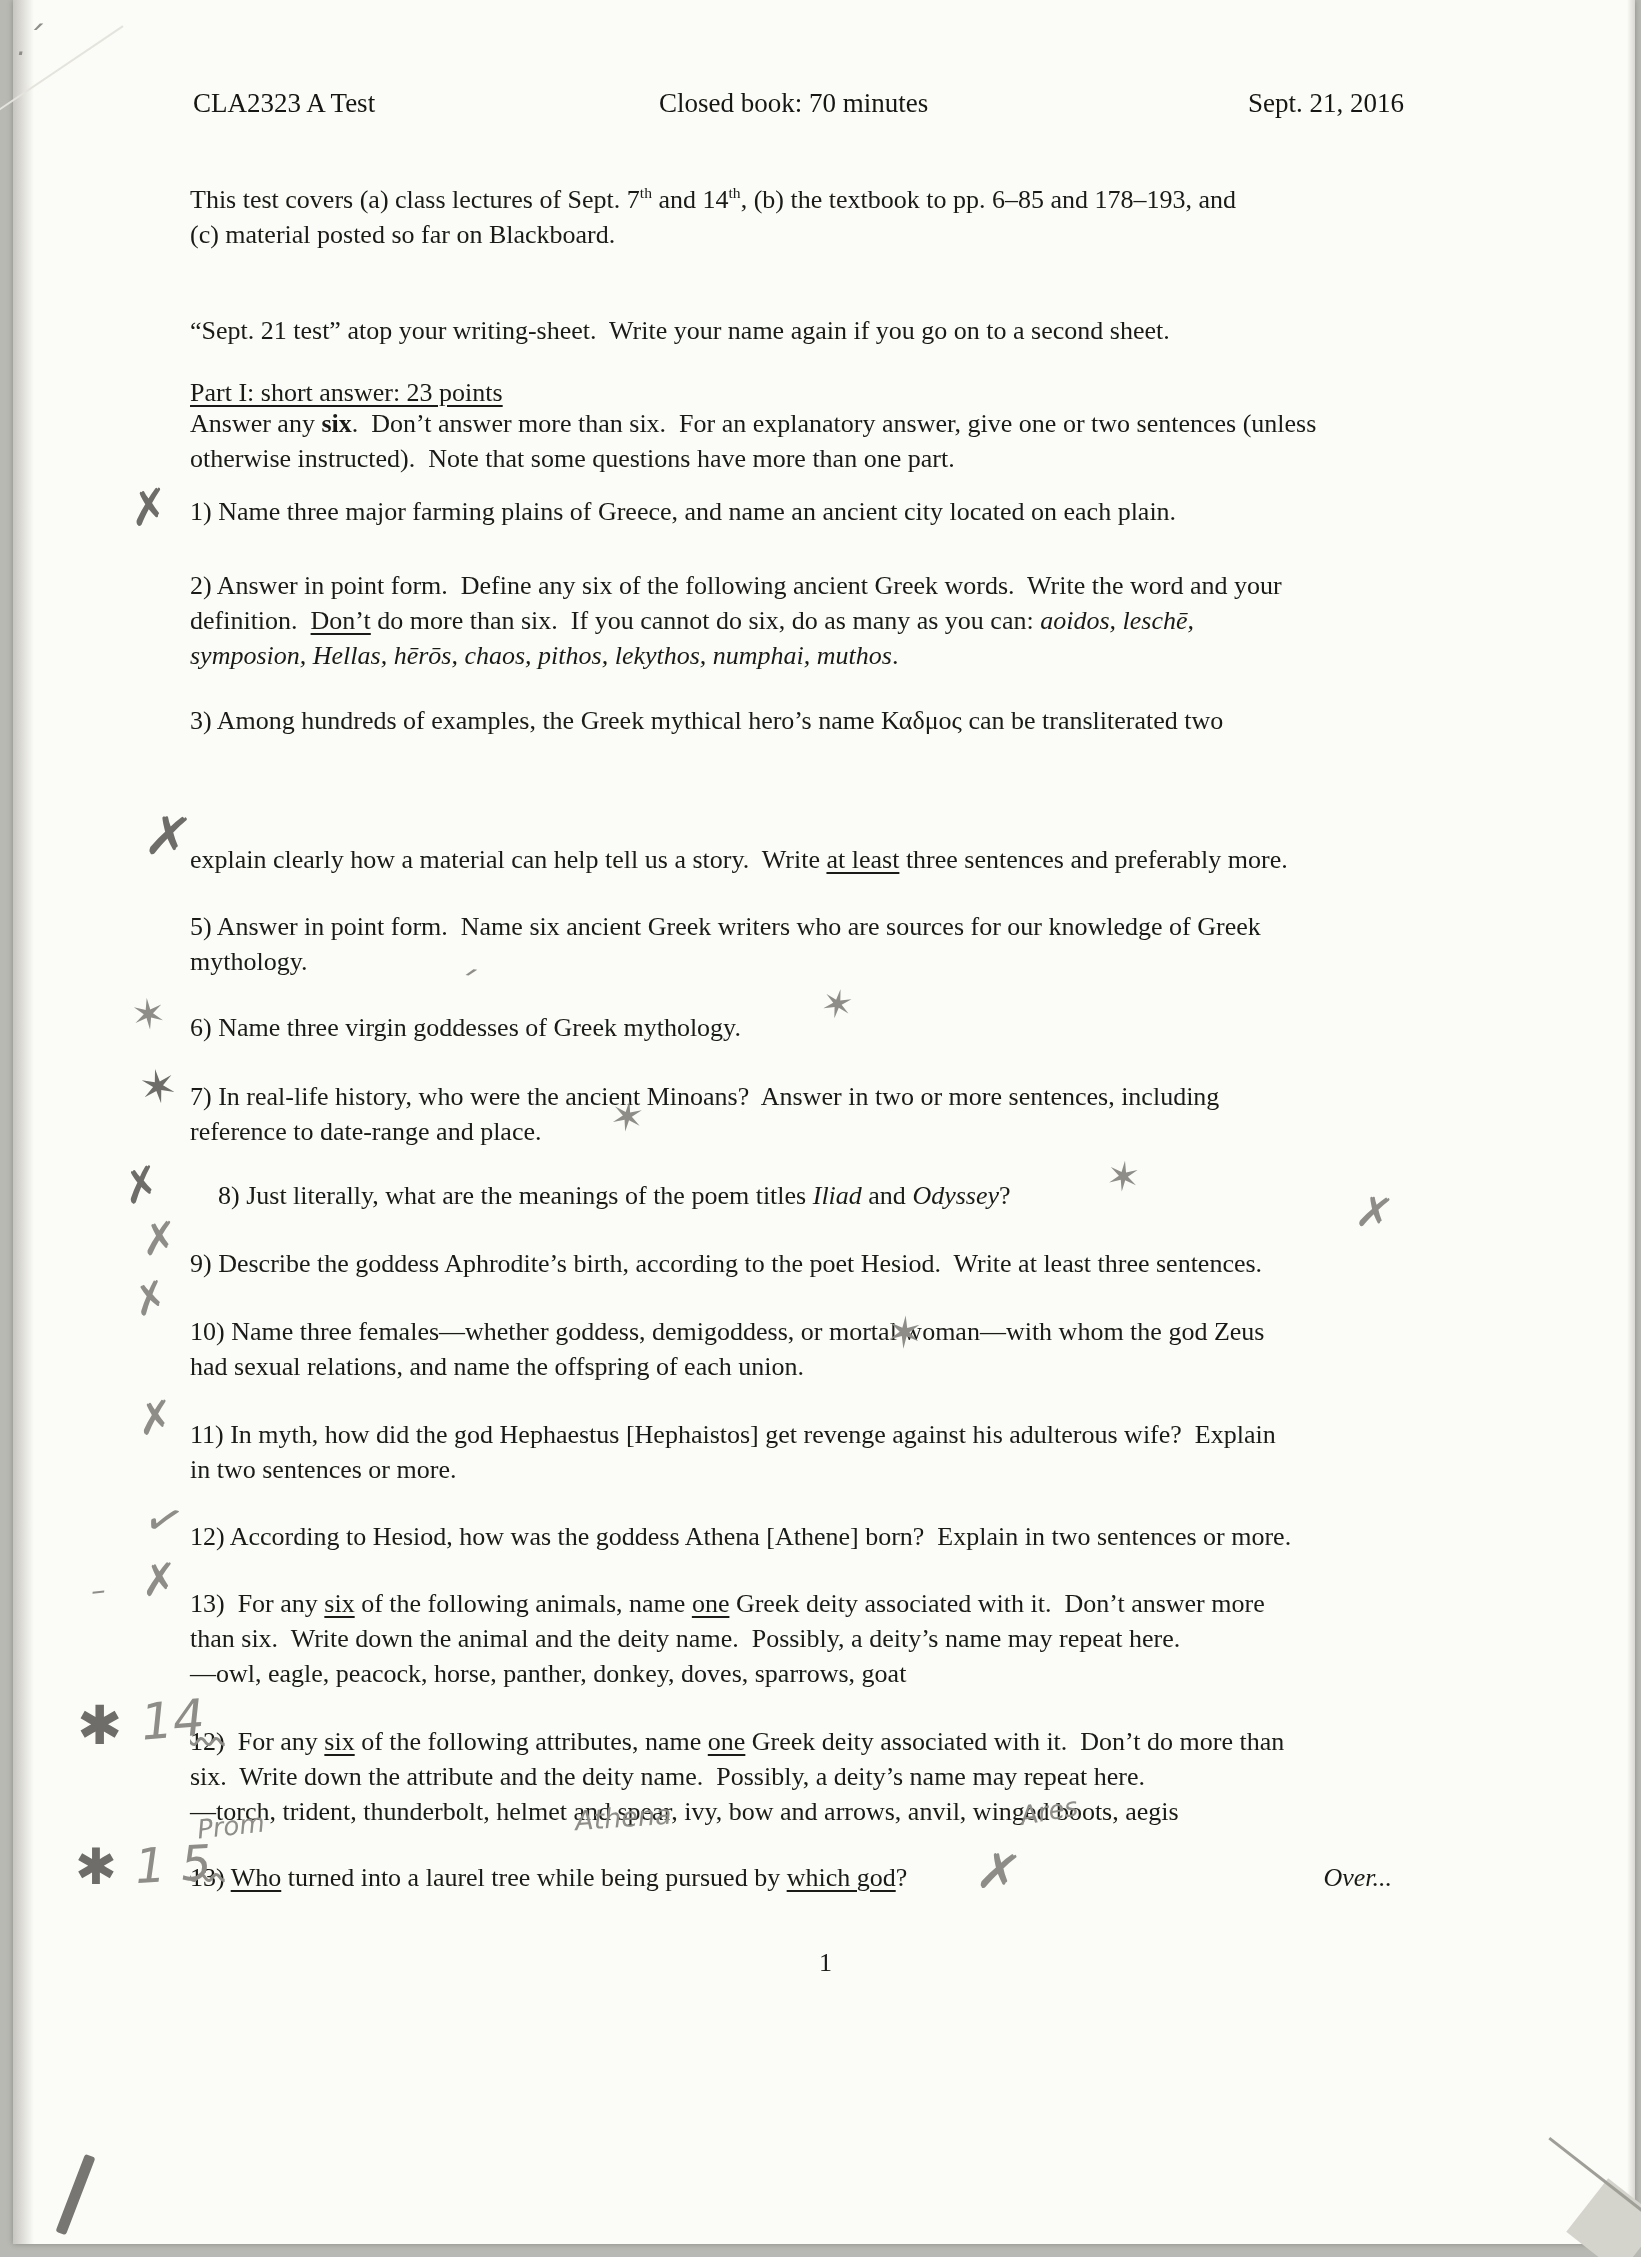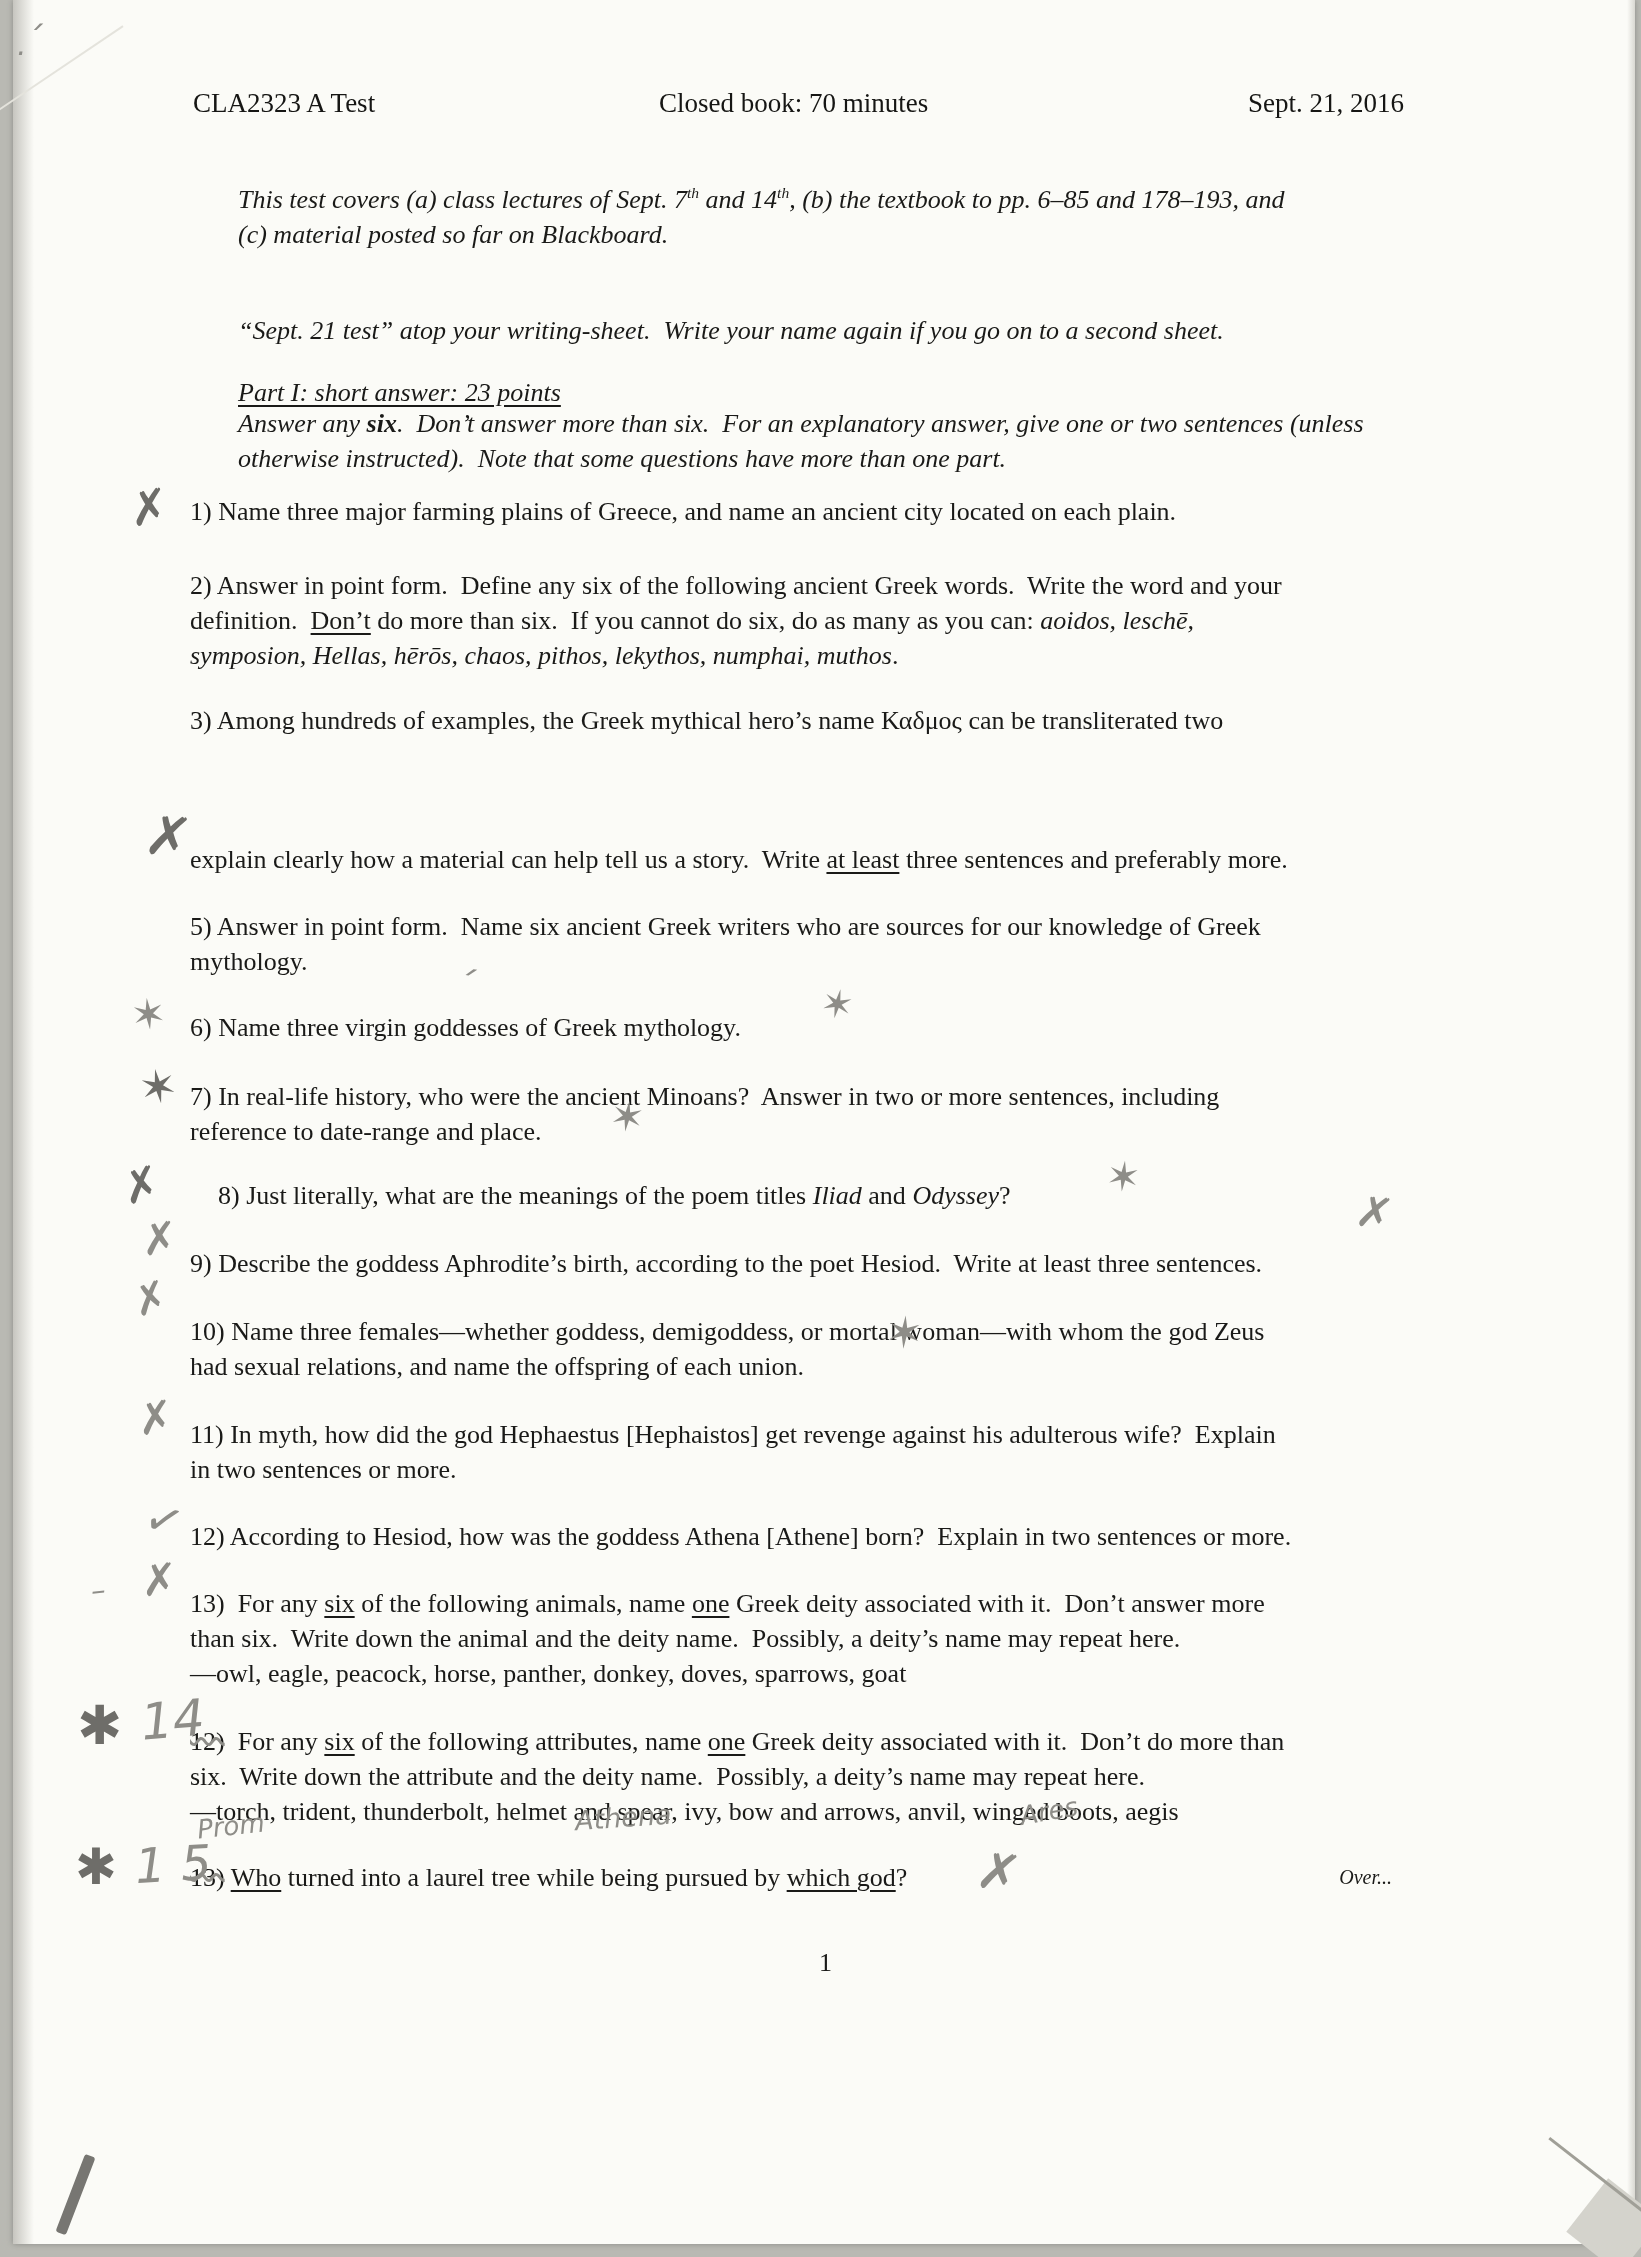--- a/index.html
+++ b/index.html
@@ -21,31 +21,31 @@
   .corner-br-shade{position:absolute;left:1580px;top:2192px;width:68px;height:68px;
          background:#d4d3cc;transform:rotate(38deg);}
 
   .hdr{position:absolute;top:87px;font-size:27px;line-height:33px;color:#161614;white-space:pre;}
   #hdr-course{left:193px;}
   #hdr-format{left:659px;}
   #hdr-date{left:1248px;}
 
   .block{position:absolute;left:190px;width:1303px;font-size:26px;line-height:35px;
          color:#1a1a18;white-space:pre-wrap;}
-  .block.it{font-style:italic;margin-left:48px;}
+  .block.it{}
   .it2{font-style:italic;}
   .bd{font-weight:bold;}
   .un{text-decoration:underline;text-decoration-thickness:1.9px;text-underline-offset:3.9px;}
   .sp{font-size:0.6em;vertical-align:super;line-height:0;}
   .strike{text-decoration:line-through wavy #8e8d88 2.9px;}
 
   .pencil{position:absolute;color:#8e8d88;font-family:"DejaVu Sans",sans-serif;
           line-height:1;font-style:italic;pointer-events:none;}
 
-  #footer-over{position:absolute;right:249px;top:1860px;font-size:20px;line-height:35px;
+  #footer-over{position:absolute;right:249px;top:1860px;font-size:26px;line-height:35px;
           font-style:italic;color:#1a1a18;}
   #footer-page{position:absolute;left:819px;top:1948px;font-size:26px;color:#1a1a18;}
 </style>
 </head>
 <body>
 
 <div id="screen">
   <div class="paper"></div>
   <div class="crease-tl"></div>
   <div class="corner-bl"></div>

